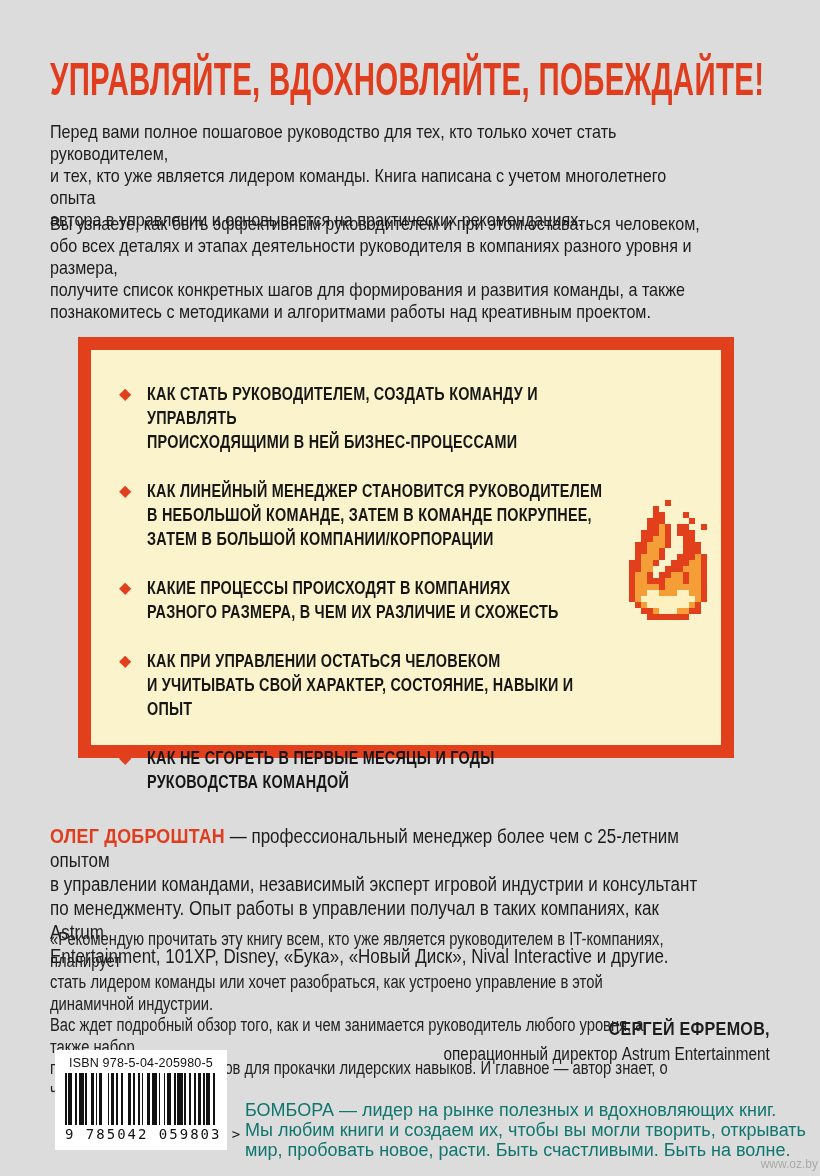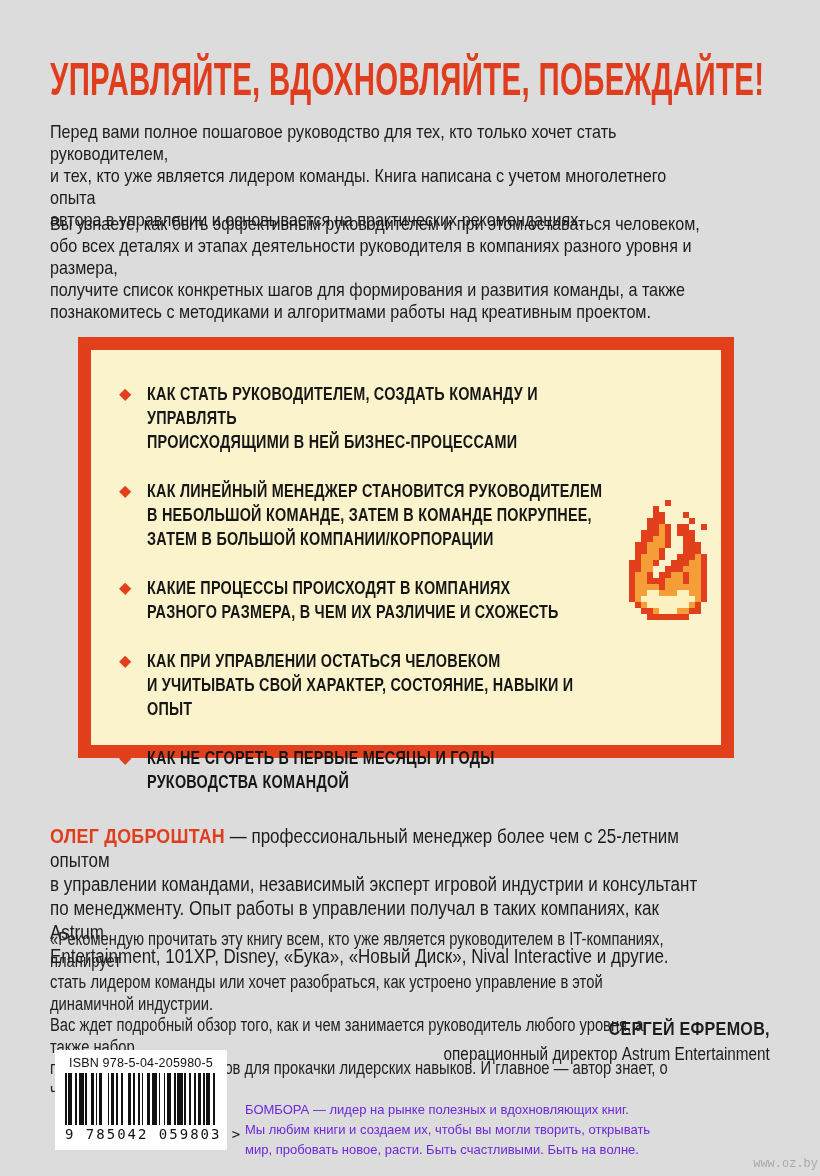--- a/index.html
+++ b/index.html
@@ -42,23 +42,23 @@
   .isbn{font-size:12.5px;letter-spacing:.2px;color:#111;}
   .bars{display:flex;height:52px;margin-top:3px;overflow:hidden;}
   .digits{font-family:"DejaVu Sans Mono",monospace;font-size:14px;letter-spacing:2px;
           color:#111;margin-top:1px;white-space:nowrap;}
 
   .logo{position:absolute;left:245px;top:1059px;display:flex;column-gap:10px;}
   .logo-texts{padding-top:6px;}
   .logo-name{font-size:25px;font-weight:bold;letter-spacing:1px;color:#111;}
   .logo-sub{font-size:9.5px;font-weight:bold;letter-spacing:1.6px;color:#111;margin-top:2px;}
 
-  .pub-desc{position:absolute;left:245px;top:1100px;font-size:13px;line-height:20px;color:#6d28d9;}
-
-  .watermark{position:absolute;right:2px;bottom:5px;font-family:Liberation Mono, monospace;
+  .pub-desc{position:absolute;left:245px;top:1100px;font-size:18px;line-height:20px;color:#0f766e;}
+
+  .watermark{position:absolute;right:2px;bottom:5px;font-family:Liberation Sans, sans-serif;
              font-size:12px;color:#a9a9a9;}
 </style>
 </head>
 <body>
 
 <div class="page">
 
   <div class="headline">УПРАВЛЯЙТЕ, ВДОХНОВЛЯЙТЕ, ПОБЕЖДАЙТЕ!</div>
 
   <div class="intro1 pre cx">Перед вами полное пошаговое руководство для тех, кто только хочет стать руководителем,

